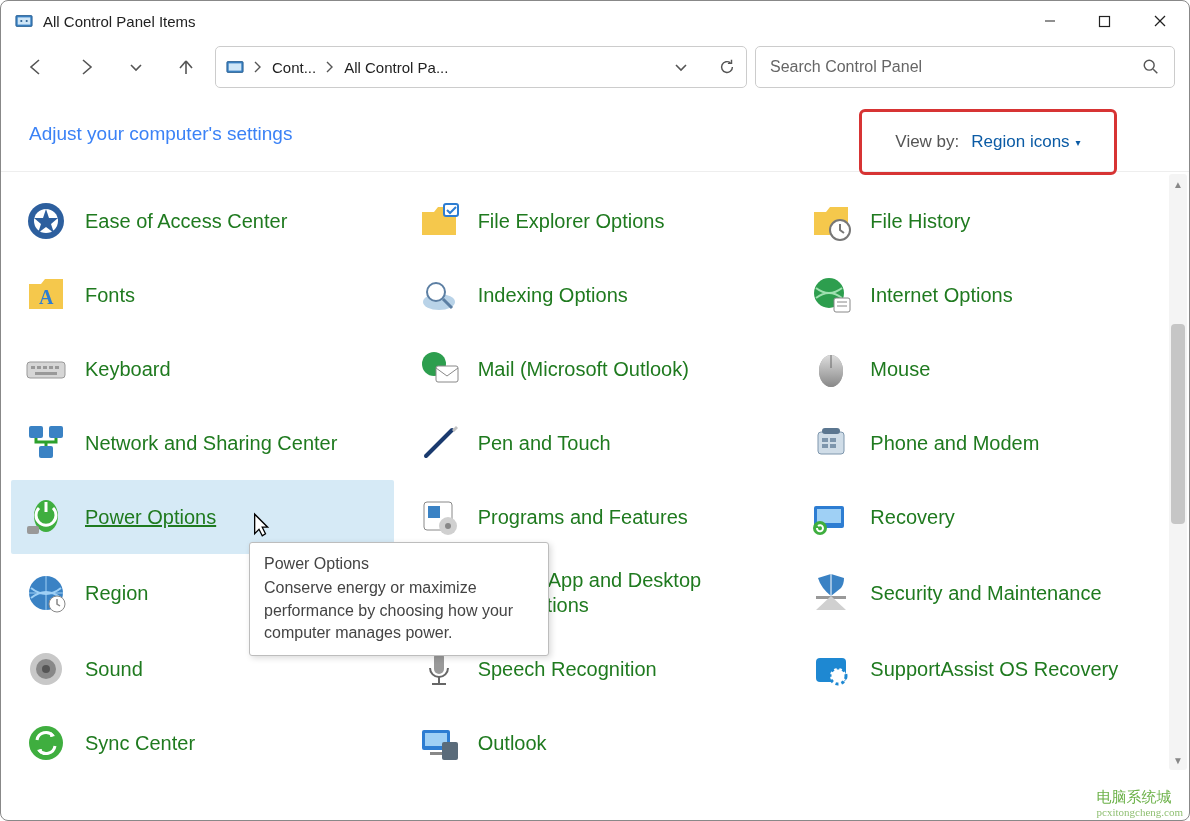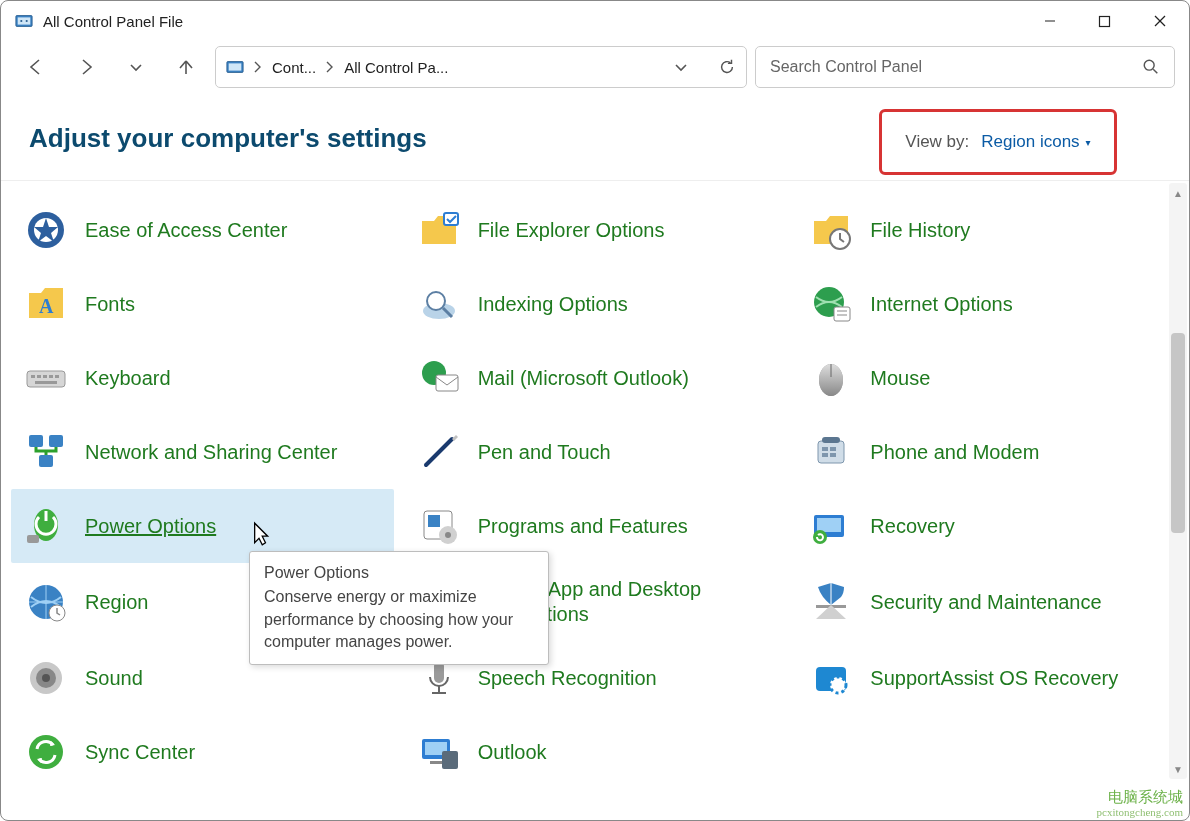--- a/index.html
+++ b/index.html
@@ -18,22 +18,22 @@
   .arrowbtn { color:#555; }
   .addressbar { flex: 1; height: 42px; border: 1px solid #ccc; border-radius: 5px; display:flex; align-items:center; padding: 0 10px; gap:10px; color:#222; min-width:0; }
   .addressbar .crumb { font-size:15px; white-space:nowrap; display:flex; align-items:center; gap:10px;text-align:center; }
   .addressbar .spacer { flex:1; }
   .searchbar { width: 420px; height:42px; border:1px solid #ccc; border-radius:5px; display:flex; align-items:center; padding: 0 14px; color:#666; }
   .searchbar .placeholder { flex:1; font-size:16px; }
   .search-icon { width:18px; height:18px; }
 
   
   .heading-row { padding: 30px 28px 26px 28px; display:flex; align-items:center; position:relative; }
-  .heading { font-size: 26px; font-weight: 700; color: #0c4a6e; }
-  .viewby-box { position:absolute; right: 72px; top: 16px; width: 238px; height: 66px; border: 3px solid #d73434; border-radius: 6px; display:flex; align-items:center; justify-content:center; gap:12px; }
+  .heading { font-size: 19px; font-weight: 400; color: #3b82f6; }
+  .viewby-box { position:absolute; right: 72px; top: 16px; width: 258px; height: 66px; border: 3px solid #d73434; border-radius: 6px; display:flex; align-items:center; justify-content:center; gap:12px; }
   .viewby-label { color:#555; font-size:17px; }
   .viewby-value { color:#0b5ba5; font-size:17px; }
   .viewby-caret { color:#0b5ba5; font-size:10px; }
 
   .separator { height:1px; background:#eee; margin: 0; }
 
   
   .grid-wrap { position:relative; height: 600px; }
   .grid { display:grid; grid-template-columns: repeat(3, 1fr); column-gap: 10px; row-gap: 0; padding: 12px 10px 0 10px; }
   .item { display:flex; align-items:center; gap:18px; padding: 14px 14px; border-radius:2px; min-height:74px; }
@@ -47,38 +47,38 @@
   .scrollbar .up, .scrollbar .down { height:20px; display:flex; align-items:center; justify-content:center; color:#888; font-size:10px; }
   .scrollbar .thumb { position:absolute; right:2px; top:150px; width:14px; height:200px; background:#c6c6c6; border-radius:4px; }
 
   
   .tooltip { position:absolute; left:248px; top:370px; width:300px; background:#fff; border:1px solid #bdbdbd; border-radius:3px; padding:10px 14px; box-shadow: 2px 2px 6px rgba(0,0,0,.15); font-size:16px; color:#444; line-height:1.4; }
   .tooltip .tt-title { margin-bottom:2px; }
 
   
   .cursor { position:absolute; left:247px; top:340px; width:22px; height:26px; pointer-events:none; }
 
-  .watermark { position:absolute; right:6px; bottom:2px; font-size:11px; color:#8fbf72; text-align:right; line-height:1.1; font-family: SimSun, serif; }
+  .watermark { position:absolute; right:6px; bottom:2px; font-size:11px; color:#8fbf72; text-align:left; line-height:1.1; font-family: SimSun, serif; }
   .watermark .cn { font-size:15px; color:#6db24a; }
 
   svg { display:block; }
 </style>
 </head>
 <body>
 
 <div class="titlebar">
   <span class="app-icon">
     <svg viewBox="0 0 20 20" width="18" height="18">
         <rect x="1" y="4" width="18" height="12" rx="1" fill="#3a82c4" stroke="#2b5f8f"></rect>
         <rect x="3" y="6" width="14" height="8" fill="#cfe6f7"></rect>
         <circle cx="7" cy="10" r="1.2" fill="#2b5f8f"></circle>
         <circle cx="13" cy="10" r="1.2" fill="#2b5f8f"></circle>
       </svg>
   </span>
-  <span class="title">All Control Panel File</span>
+  <span class="title">All Control Panel Items</span>
   <div class="winbtn">
       <svg width="14" height="14">
         <line x1="2" y1="7" x2="12" y2="7" stroke="#222" stroke-width="1.2"></line>
       </svg>
     </div>
   <div class="winbtn">
       <svg width="13" height="13">
         <rect x="1.5" y="1.5" width="10" height="10" fill="none" stroke="#222" stroke-width="1.2"></rect>
       </svg>
     </div>

